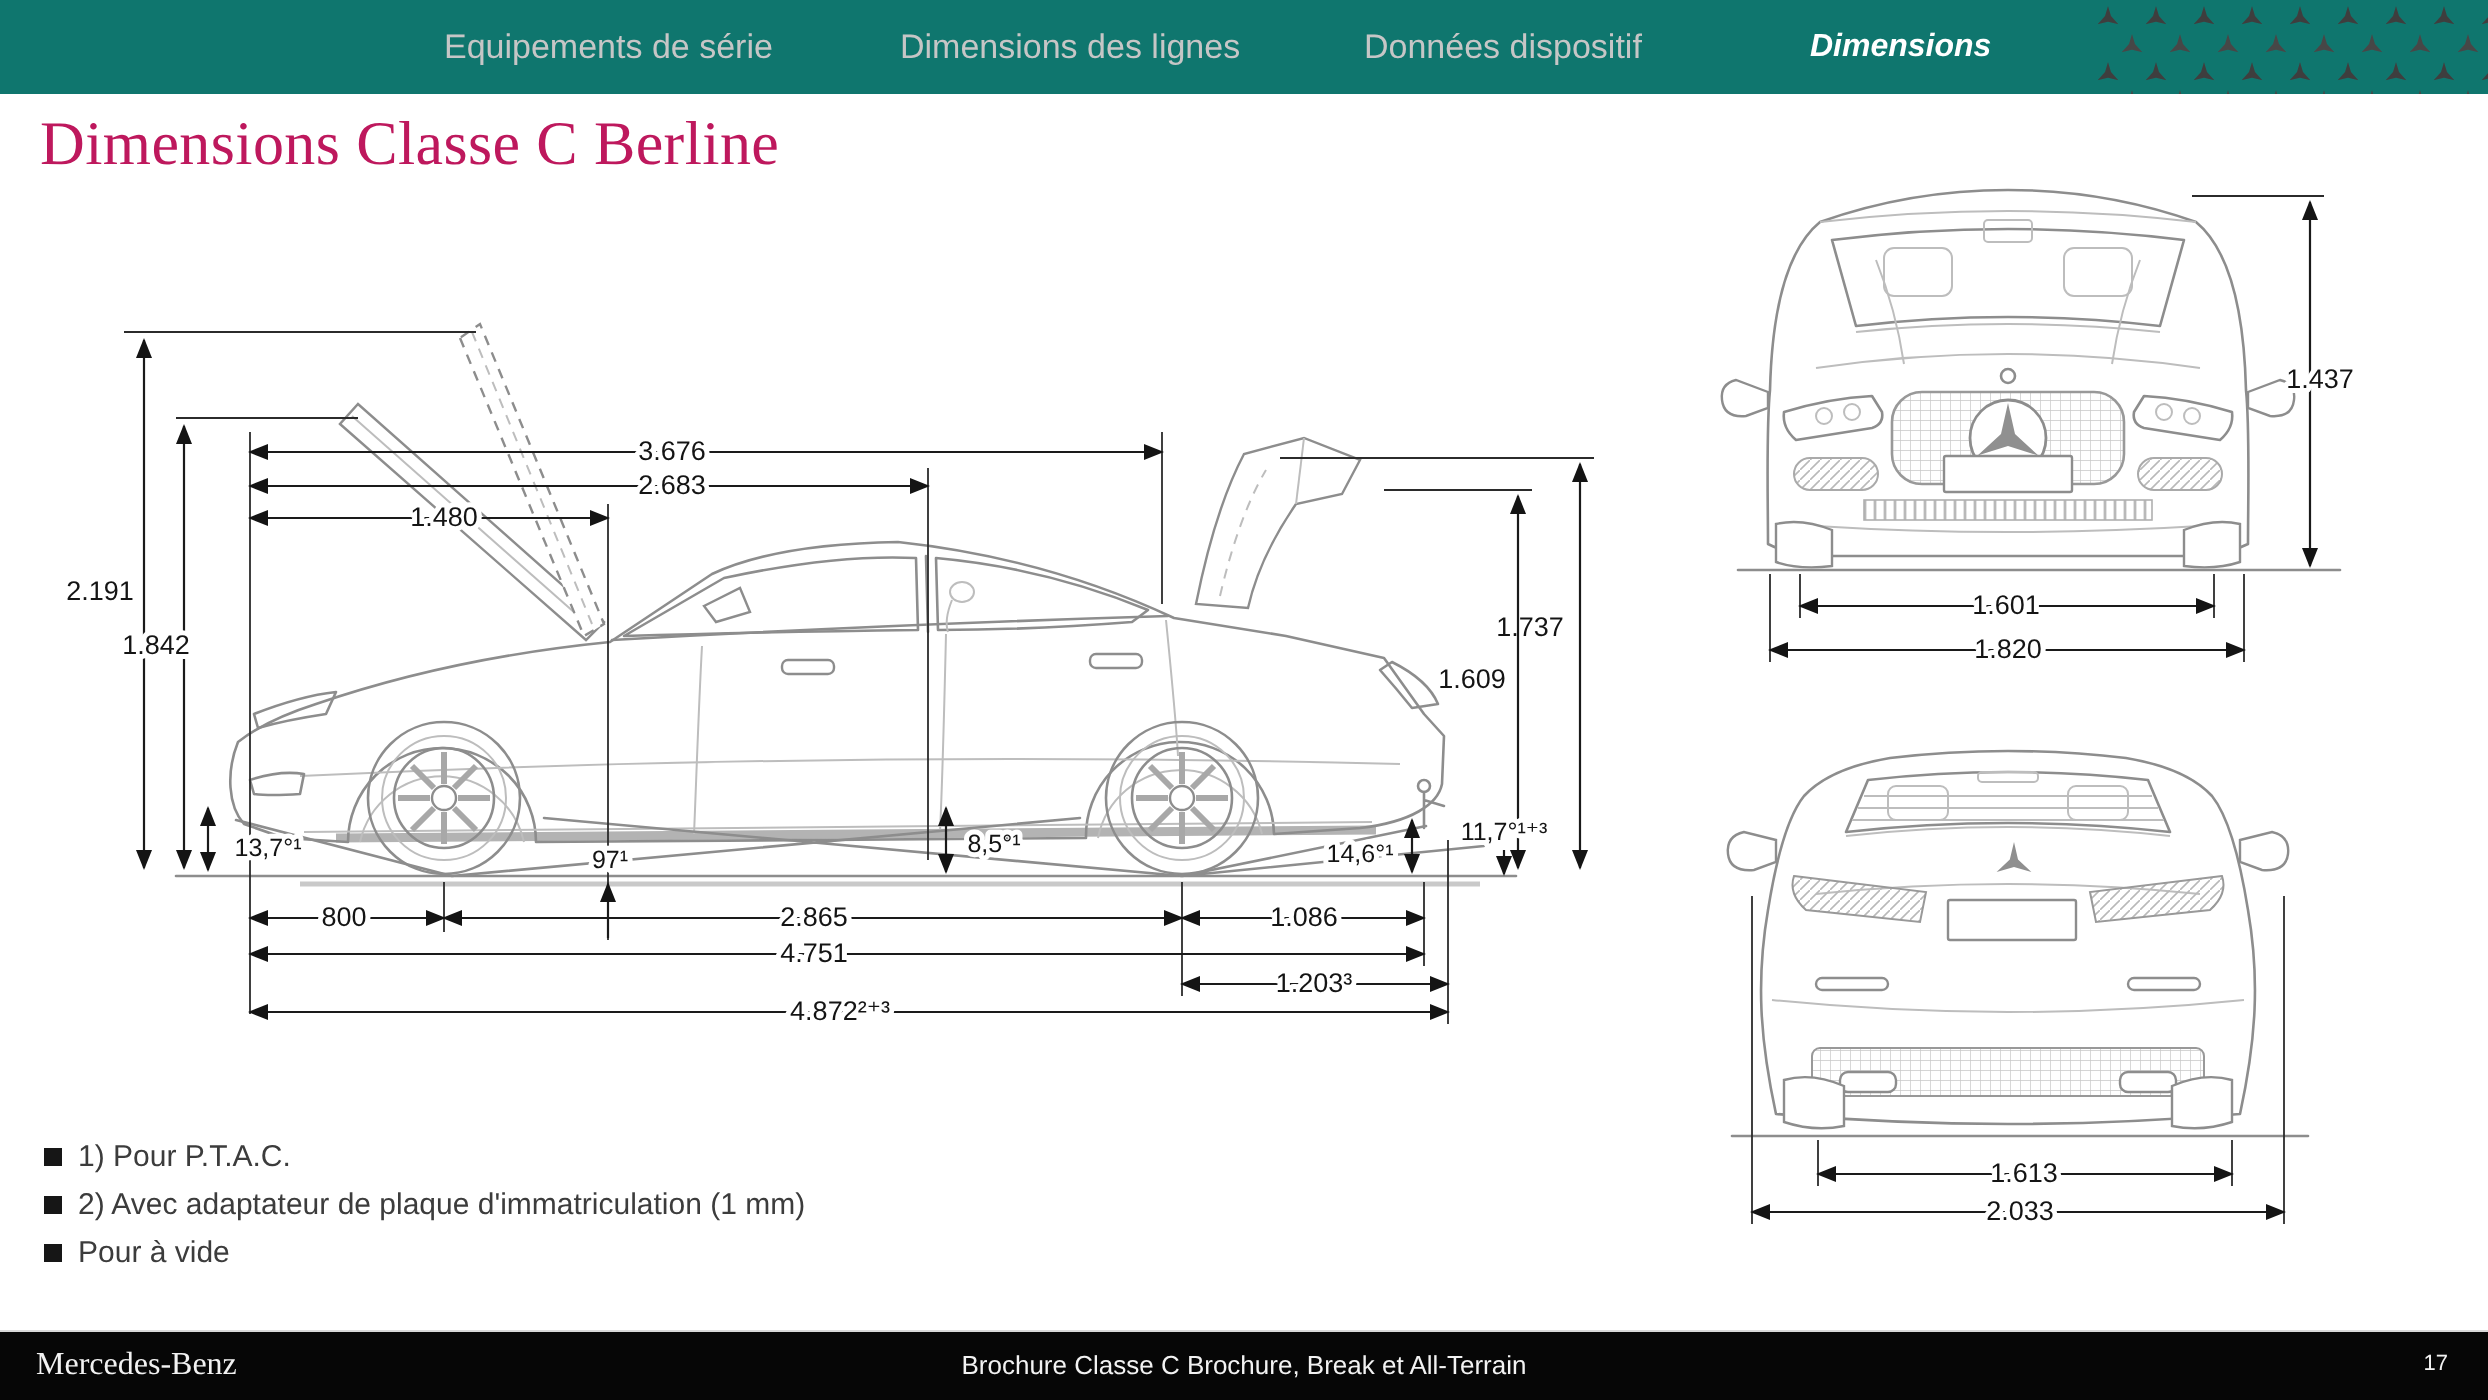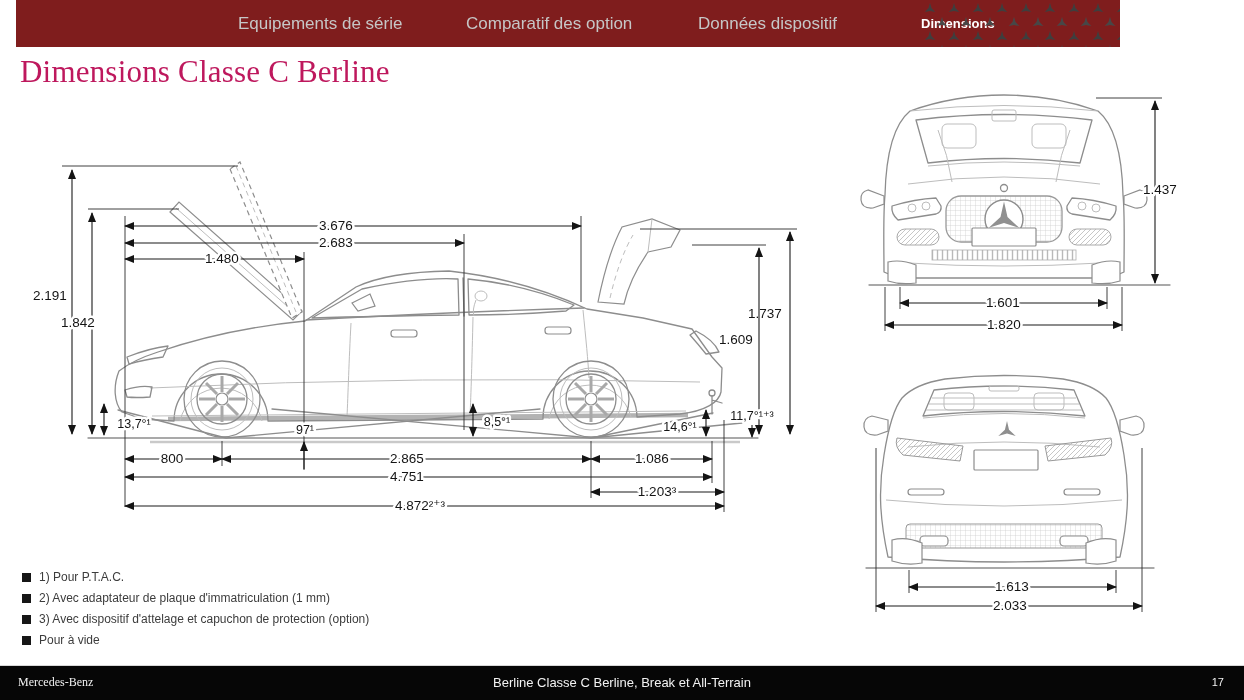--- a/index.html
+++ b/index.html
@@ -1,54 +1,54 @@
 <!DOCTYPE html>
 <html><head>
 <meta charset="utf-8">
 <style>
   html,body { margin:0; padding:0; }
   body {
     width:1244px; height:700px; position:relative; background:#ffffff;
     font-family:"Liberation Sans","DejaVu Sans",sans-serif; overflow:hidden;
   }
   
-  .hdr { position:absolute; top:0; left:16px; width:1104px; height:47px; background:#7f1d1d; z-index:3; }
+  .hdr { position:absolute; top:0; left:0; width:1244px; height:47px; background:#0f766e; z-index:3; }
   .nav-item { position:absolute; top:0; height:47px; line-height:47px; color:#c6c6c6;
     font-size:17px; white-space:nowrap; cursor:pointer; }
   .nav-item.n0 { left:222px; }
   .nav-item.n1 { left:450px; }
   .nav-item.n2 { left:682px; }
-  .nav-item.n3 { left:905px; color:#ffffff; font-weight:700; font-size:13px; }
+  .nav-item.n3 { left:905px; color:#ffffff; font-weight:700; font-size:16px;font-style:italic; }
   .stars-wrap { position:absolute; top:0; right:0; width:196px; height:47px; }
   
   .title { position:absolute; left:20px; top:54px; margin:0; z-index:2;
     font-family:"Liberation Serif","DejaVu Serif",serif; font-weight:500;
     font-size:31px; color:#be185d; letter-spacing:0.2px; }
   
   .diagram { position:absolute; left:0; top:0; width:1244px; height:700px; z-index:1; }
   .dim  { stroke:#1a1a1a; stroke-width:1.1; fill:none; }
   .ext  { stroke:#2b2b2b; stroke-width:0.9; fill:none; }
   .lbl  { font-family:"Liberation Sans","DejaVu Sans",sans-serif; font-size:13.5px;
           fill:#141414; text-anchor:middle; paint-order:stroke; stroke:#ffffff;
           stroke-width:5px; stroke-linejoin:round; }
   .lbl.sm { font-size:12.5px; }
   .car  { stroke:#8d8d8d; stroke-width:1.3; fill:none; stroke-linejoin:round; stroke-linecap:round; }
   .carL { stroke:#bdbdbd; stroke-width:1; fill:none; }
   .carW { stroke:#8d8d8d; stroke-width:1.2; fill:#ffffff; }
   .dash { stroke-dasharray:5 4; }
   
   .footnotes { position:absolute; left:22px; top:570px; margin:0; padding:0; list-style:none; z-index:2; }
   .footnotes li { display:flex; align-items:center; margin-bottom:7px;
-    font-size:12px; color:#3c3c3c; }
+    font-size:15px; color:#3c3c3c; }
   .footnotes .sq { width:9px; height:9px; background:#161616; margin-right:8px; flex:none; }
   
   .ftr { position:absolute; left:0; bottom:0; width:1244px; height:34px; background:#060606;
     color:#f2f2f2; z-index:3; border-top:1px solid #d8d8d8; }
   .ftr .brand { position:absolute; left:18px; top:0; line-height:33px;
-    font-family:"Liberation Serif","DejaVu Serif",serif; font-size:12px; }
+    font-family:"Liberation Serif","DejaVu Serif",serif; font-size:16px; }
   .ftr .center { position:absolute; left:0; top:0; width:100%; text-align:center;
     line-height:33px; font-size:13px; }
   .ftr .page { position:absolute; right:20px; top:0; line-height:33px; font-size:11px; }
 </style>
 </head>
 <body>
 
 <svg class="diagram" viewBox="0 0 1244 700" aria-hidden="true">
   <defs>
     <marker id="mE" viewBox="0 0 10 8" refX="9" refY="4" markerWidth="10" markerHeight="8" orient="auto" markerUnits="userSpaceOnUse">
@@ -295,21 +295,21 @@
     <text class="lbl" x="1012" y="591">1.613</text>
     <line class="ext" x1="876" y1="448" x2="876" y2="612"></line>
     <line class="ext" x1="1142" y1="448" x2="1142" y2="612"></line>
     <line class="dim" x1="876" y1="606" x2="1142" y2="606" marker-start="url(#mS)" marker-end="url(#mE)"></line>
     <text class="lbl" x="1010" y="610">2.033</text>
   </g>
 </svg>
 
 <header class="hdr">
   <span class="nav-item n0">Equipements de série</span>
-  <span class="nav-item n1">Comparatif des option</span>
+  <span class="nav-item n1">Dimensions des lignes</span>
   <span class="nav-item n2">Données dispositif</span>
   <span class="nav-item n3">Dimensions</span>
   <svg class="stars-wrap" viewBox="0 0 196 47" aria-hidden="true">
     <defs>
       <pattern id="stp" width="24" height="28" patternUnits="userSpaceOnUse">
         <path d="M0,-6 L1.5,-1 L5.2,3.1 L0,1.9 L-5.2,3.1 L-1.5,-1 Z" transform="translate(6,9)" fill="#3e3e3e"></path>
         <path d="M0,-6 L1.5,-1 L5.2,3.1 L0,1.9 L-5.2,3.1 L-1.5,-1 Z" transform="translate(18,23)" fill="#474747"></path>
       </pattern>
     </defs>
     <rect x="0" y="0" width="196" height="47" fill="url(#stp)"></rect>
@@ -322,25 +322,21 @@
   <li>
     <span class="sq"></span>
     <span>1) Pour P.T.A.C.</span>
   </li>
   <li>
     <span class="sq"></span>
     <span>2) Avec adaptateur de plaque d'immatriculation (1 mm)</span>
   </li>
   <li>
     <span class="sq"></span>
-    <span>3) Avec dispositif d'attelage et capuchon de protection (option)</span>
-  </li>
-  <li>
-    <span class="sq"></span>
     <span>Pour à vide</span>
   </li>
 </ul>
 
 <footer class="ftr">
   <span class="brand">Mercedes-Benz</span>
-  <span class="center">Berline Classe C Berline, Break et All-Terrain</span>
+  <span class="center">Brochure Classe C Brochure, Break et All-Terrain</span>
   <span class="page">17</span>
 </footer>
 
 </body></html>

